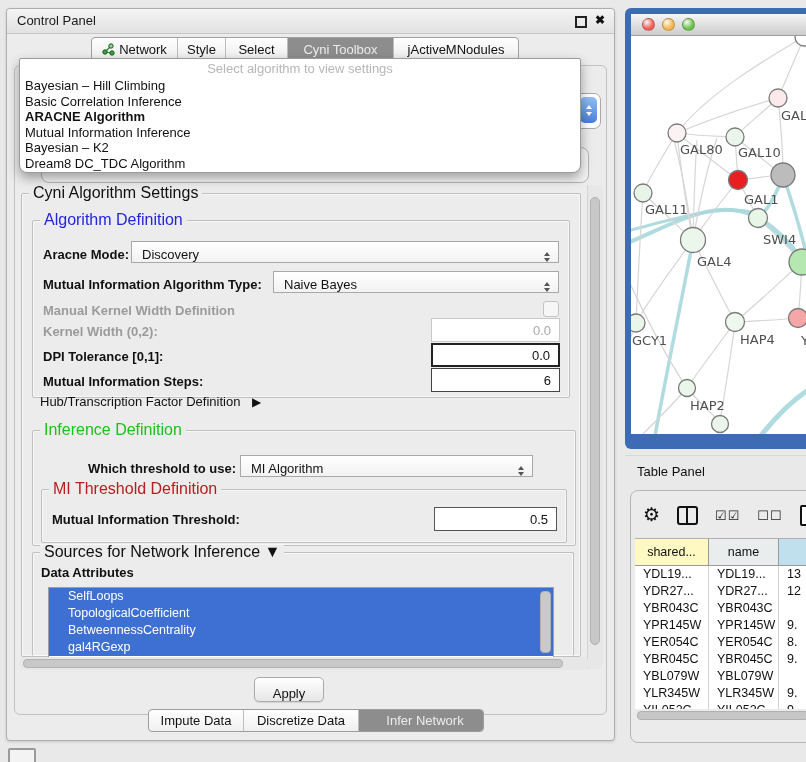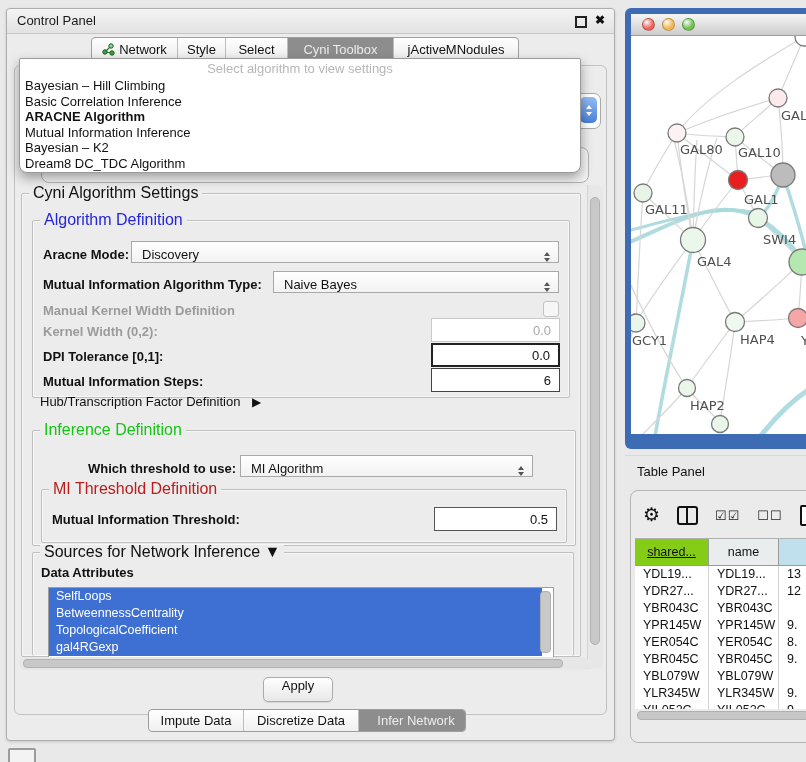--- a/index.html
+++ b/index.html
@@ -64,30 +64,30 @@
           padding-right:8px;box-sizing:border-box;font-size:13px}
   .nf-dis{border:1px solid #c9c9c9;color:#a8a8a8}
   .nf-strong{border:2px solid #222}
   .nf-med{border:1.5px solid #444}
   .checkbox{position:absolute;width:14px;height:14px;border:1px solid #c3c3c3;border-radius:3px;background:#f6f6f6}
 
   .hub-row{position:absolute;left:18px;top:200px;font-size:13px}
   .hub-arrow{margin-left:8px;font-size:12px}
 
   .attr-list{position:absolute;left:15px;top:34px;width:504px;height:69px;background:#fff;border:1px solid #9e9e9e;overflow:hidden}
-  .attr-item{height:17px;line-height:17px;background:#3e6fd2;color:#fff;padding-left:7px;font-size:12.5px;width:486px}
+  .attr-item{height:17px;line-height:17px;background:#3e6fd2;color:#fff;padding-left:19px;font-size:12.5px;width:486px}
   .attr-scroll{position:absolute;right:2px;top:3px;width:9px;height:60px;background:#c9c9c9;border-radius:4px;border:1px solid #b0b0b0}
 
   .vscroll{position:absolute;left:580px;top:176px;width:15px;height:484px;background:#e7e7e7;border-left:1px solid #d4d4d4;border-radius:0 6px 6px 0}
   .vthumb{position:absolute;left:2px;top:12px;width:10px;height:448px;background:#c8c8c8;border-radius:5px;border:1px solid #b2b2b2;box-sizing:border-box}
   .hscroll{position:absolute;left:12px;top:648px;width:570px;height:13px;background:#e7e7e7;border-radius:6px}
   .hthumb{position:absolute;left:4px;top:2px;width:540px;height:9px;background:#c8c8c8;border-radius:4px;border:1px solid #b2b2b2;box-sizing:border-box}
 
-  .apply-btn{position:absolute;left:256px;top:668px;width:68px;height:23px;border:1px solid #ababab;border-radius:5px;
-             background:linear-gradient(#ffffff,#e7e7e7);display:flex;align-items:flex-start;justify-content:center;
+  .apply-btn{position:absolute;left:247px;top:668px;width:68px;height:23px;border:1px solid #ababab;border-radius:5px;
+             background:linear-gradient(#ffffff,#e7e7e7);display:flex;align-items:flex-end;justify-content:center;
              font-size:13px;box-shadow:0 1px 1px rgba(0,0,0,.1)}
 
   .bottom-tabs{position:absolute;left:141px;top:700px;height:21px;display:flex;border:1px solid #9d9d9d;
                border-radius:4px;overflow:hidden;background:linear-gradient(#fff,#f0f0f0)}
 
   
   .net-window{position:absolute;left:625px;top:8px;width:190px;height:441px;background:#3d6cb4;border-radius:6px 0 0 6px}
   .net-titlebar{position:absolute;left:6px;top:6px;width:184px;height:22px;background:linear-gradient(#f6f6f6,#cccccc);
                 border-bottom:1px solid #9e9e9e;display:flex;align-items:center;padding-left:11px;gap:7px;box-sizing:border-box}
   .tl{width:13px;height:13px;border-radius:50%;border:1px solid rgba(0,0,0,.25);box-sizing:border-box}
@@ -247,22 +247,22 @@
 
     <div class="grp" style="left:10px;top:358px;width:540px;height:103px;border-bottom:none">
       <span class="legend">
         <span>Sources for Network Inference</span>
         <span>▼</span>
       </span>
       <span class="flabel b" style="left:8px;top:12px">Data Attributes</span>
       <div class="attr-list">
         <div id="attr-items">
             <div class="attr-item" style="background: rgb(62, 111, 210);">SelfLoops</div>
+            <div class="attr-item" style="background: rgb(62, 111, 210);">TopologicalCoefficient</div>
             <div class="attr-item" style="background: rgb(62, 111, 210);">BetweennessCentrality</div>
-            <div class="attr-item" style="background: rgb(62, 111, 210);">TopologicalCoefficient</div>
             <div class="attr-item" style="background: rgb(62, 111, 210);">gal4RGexp</div>
           </div>
         <div class="attr-scroll"></div>
       </div>
     </div>
   </div>
 
   <div class="vscroll">
     <div class="vthumb"></div>
   </div>
@@ -274,21 +274,21 @@
     <span>Apply</span>
   </div>
 
   <div class="bottom-tabs" id="bottom-tabs">
       <div class="seg-item" style="width: 95px;">
         <span>Impute Data</span>
       </div>
       <div class="seg-item" style="width: 115px;">
         <span>Discretize Data</span>
       </div>
-      <div class="seg-item sel" style="width: 106px; padding-left: 8px;">
+      <div class="seg-item sel" style="width: 124px; padding-left: 8px;">
         <span>Infer Network</span>
       </div>
     </div>
 </div>
 
 <div class="net-window">
   <div class="net-titlebar" id="net-titlebar">
       <span class="tl" style="background: radial-gradient(circle at 35% 30%, rgba(255, 255, 255, 0.75), rgb(239, 97, 88) 60%);"></span>
       <span class="tl" style="background: radial-gradient(circle at 35% 30%, rgba(255, 255, 255, 0.75), rgb(246, 182, 78) 60%);"></span>
       <span class="tl" style="background: radial-gradient(circle at 35% 30%, rgba(255, 255, 255, 0.75), rgb(107, 194, 76) 60%);"></span>
@@ -369,21 +369,21 @@
 <div class="tp-panel">
   <div class="tp-toolbar" id="tp-toolbar">
       <span class="tb-gear">⚙</span>
       <div class="ic-cols"></div>
       <span class="tb-checks">☑☑</span>
       <span class="tb-checks">☐☐</span>
       <div class="ic-file"></div>
     </div>
   <div class="tp-table">
     <div class="th-row" id="tbl-head">
-        <div class="th" style="width: 74px; background: #84cc16; text-decoration: underline;">shared...</div>
+        <div class="th" style="width: 74px; background: #fef9c3;">shared...</div>
         <div class="th" style="width: 70px; background: rgb(233, 237, 238);">name</div>
         <div class="th" style="width: 96px; background: rgb(191, 224, 236);">A</div>
       </div>
     <div class="tp-body" id="tbl-body">
         <div class="tr">
           <div class="tdc" style="width: 74px;">YDL19...</div>
           <div class="tdc" style="width: 70px;">YDL19...</div>
           <div class="tdc" style="width: 96px;">13</div>
         </div>
         <div class="tr">

